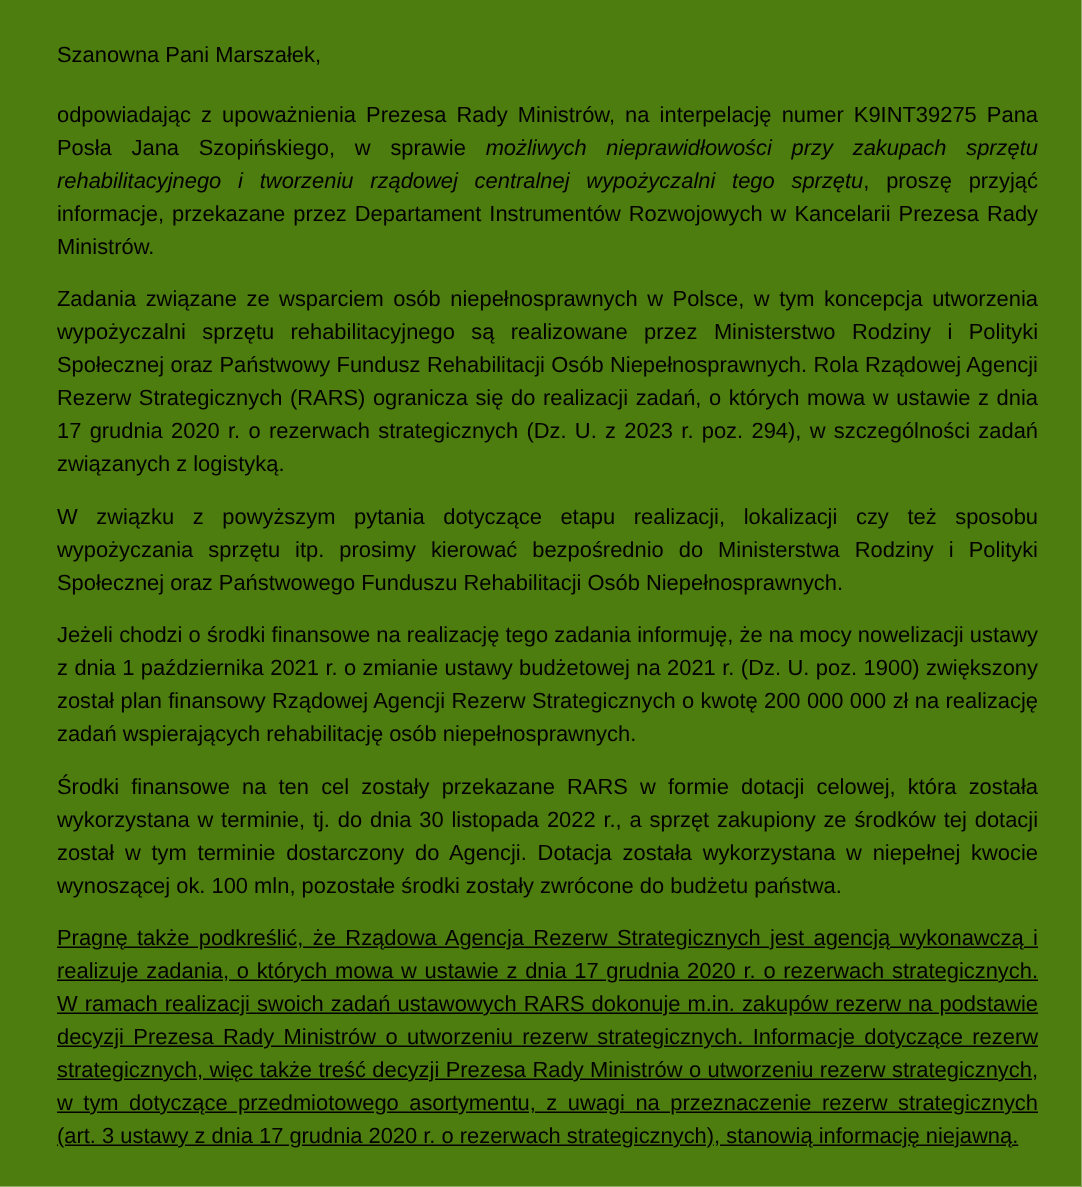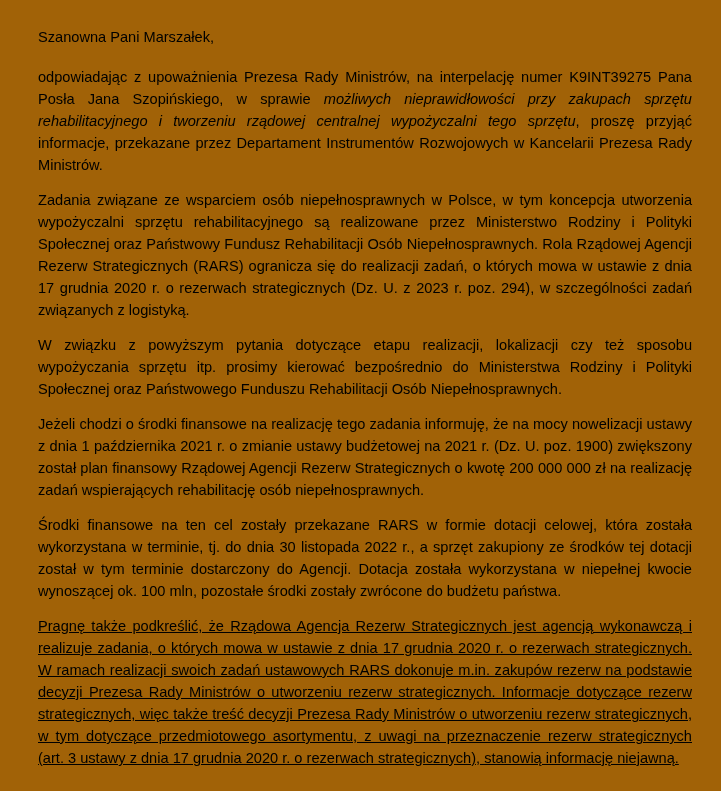--- a/index.html
+++ b/index.html
@@ -38,21 +38,21 @@
     margin-bottom: 0;
     text-decoration: underline;
   }
   .italic {
     font-style: italic;
   }
 </style>
 </head>
 <body>
 
-<div class="page" style="background: #a16207; color: rgb(0, 0, 0);">
+<div class="page" style="background: #4d7c0f; color: rgb(0, 0, 0);">
   <div class="letter-body">
     <p class="salutation">Szanowna Pani Marszałek,</p>
     <div id="paragraphs-container">
         <p class="para"><span class="">odpowiadając z&nbsp;upoważnienia Prezesa Rady Ministrów, na interpelację numer K9INT39275 Pana Posła Jana Szopińskiego, w&nbsp;sprawie </span><span class="italic">możliwych nieprawidłowości przy zakupach sprzętu rehabilitacyjnego i&nbsp;tworzeniu rządowej centralnej wypożyczalni tego sprzętu</span><span class="">, proszę przyjąć informacje, przekazane przez Departament Instrumentów Rozwojowych w&nbsp;Kancelarii Prezesa Rady Ministrów.</span></p>
         <p class="para"><span class="">Zadania związane ze wsparciem osób niepełnosprawnych w&nbsp;Polsce, w&nbsp;tym koncepcja utworzenia wypożyczalni sprzętu rehabilitacyjnego są realizowane przez Ministerstwo Rodziny i&nbsp;Polityki Społecznej oraz Państwowy Fundusz Rehabilitacji Osób Niepełnosprawnych. Rola Rządowej Agencji Rezerw Strategicznych (RARS) ogranicza się do realizacji zadań, o&nbsp;których mowa w&nbsp;ustawie z&nbsp;dnia 17 grudnia 2020 r. o&nbsp;rezerwach strategicznych (Dz. U. z&nbsp;2023 r. poz. 294), w&nbsp;szczególności zadań związanych z&nbsp;logistyką.</span></p>
         <p class="para"><span class="">W związku z&nbsp;powyższym pytania dotyczące etapu realizacji, lokalizacji czy też sposobu wypożyczania sprzętu itp. prosimy kierować bezpośrednio do Ministerstwa Rodziny i&nbsp;Polityki Społecznej oraz Państwowego Funduszu Rehabilitacji Osób Niepełnosprawnych.</span></p>
         <p class="para"><span class="">Jeżeli chodzi o&nbsp;środki finansowe na realizację tego zadania informuję, że na mocy nowelizacji ustawy z&nbsp;dnia 1 października 2021 r. o&nbsp;zmianie ustawy budżetowej na 2021 r. (Dz. U. poz. 1900) zwiększony został plan finansowy Rządowej Agencji Rezerw Strategicznych o&nbsp;kwotę 200&nbsp;000&nbsp;000&nbsp;zł na realizację zadań wspierających rehabilitację osób niepełnosprawnych.</span></p>
         <p class="para"><span class="">Środki finansowe na ten cel zostały przekazane RARS w&nbsp;formie dotacji celowej, która została wykorzystana w&nbsp;terminie, tj. do dnia 30 listopada 2022 r., a&nbsp;sprzęt zakupiony ze środków tej dotacji został w&nbsp;tym terminie dostarczony do Agencji. Dotacja została wykorzystana w&nbsp;niepełnej kwocie wynoszącej ok. 100 mln, pozostałe środki zostały zwrócone do budżetu państwa.</span></p>
         <p class="para"><span class="">Pragnę także podkreślić, że Rządowa Agencja Rezerw Strategicznych jest agencją wykonawczą i realizuje zadania, o&nbsp;których mowa w&nbsp;ustawie z&nbsp;dnia 17 grudnia 2020 r. o&nbsp;rezerwach&nbsp;strategicznych. W ramach realizacji swoich zadań ustawowych RARS dokonuje m.in. zakupów rezerw na podstawie decyzji Prezesa Rady Ministrów o&nbsp;utworzeniu rezerw strategicznych. Informacje dotyczące rezerw strategicznych, więc także treść decyzji Prezesa Rady Ministrów o&nbsp;utworzeniu rezerw strategicznych, w&nbsp;tym dotyczące przedmiotowego asortymentu, z&nbsp;uwagi na przeznaczenie rezerw strategicznych (art. 3 ustawy z&nbsp;dnia 17 grudnia 2020 r. o&nbsp;rezerwach strategicznych), stanowią informację niejawną.</span></p>
       </div>

